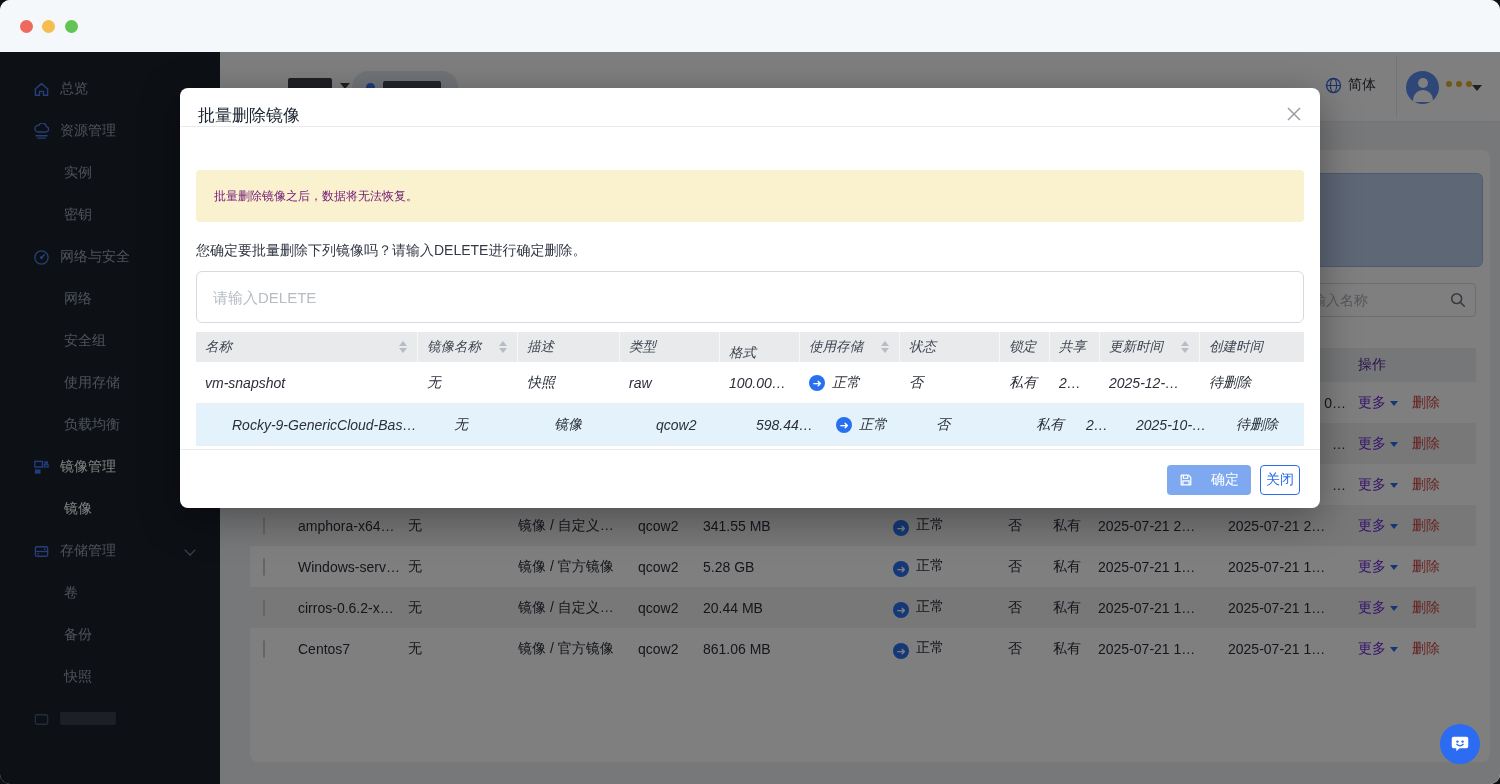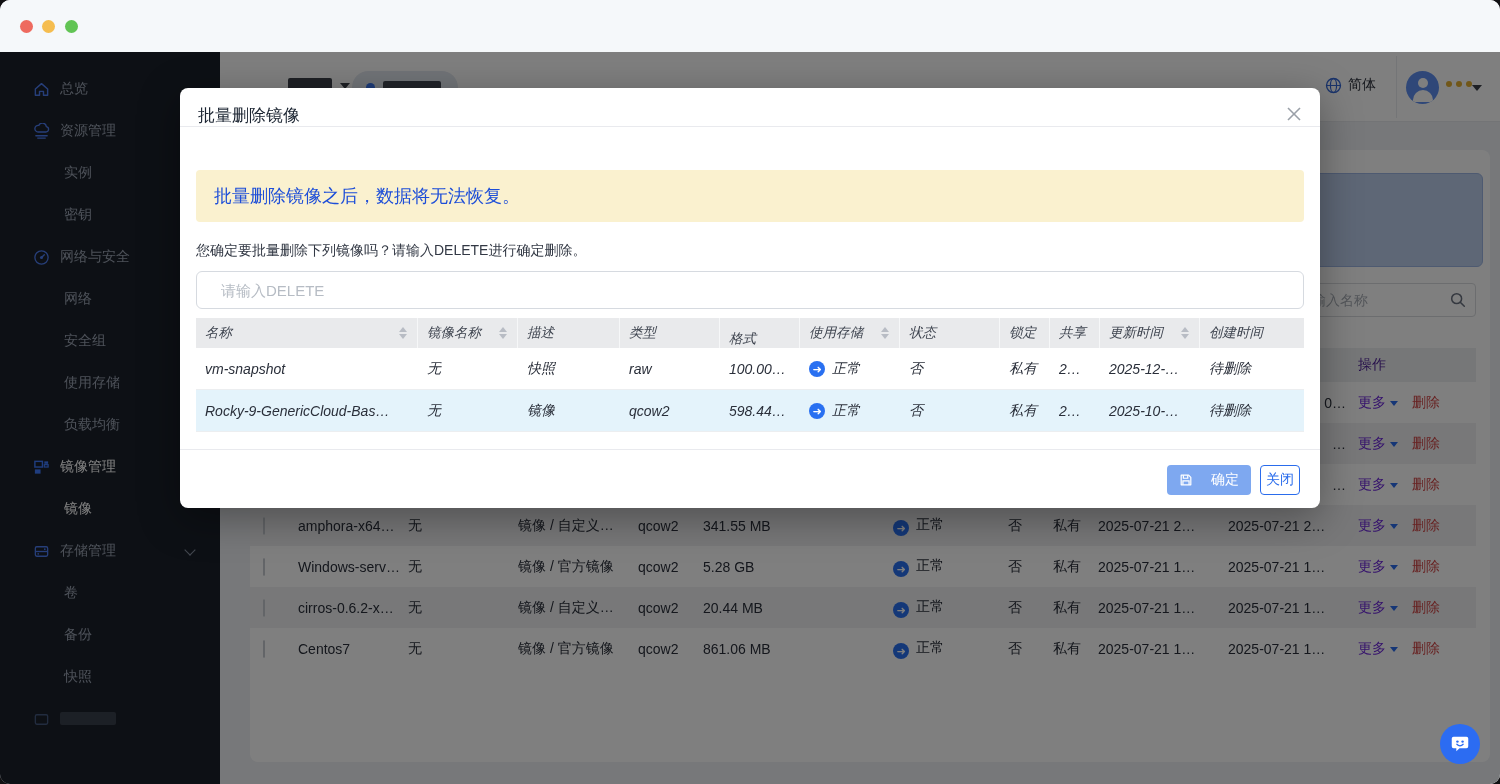--- a/index.html
+++ b/index.html
@@ -65,23 +65,23 @@
 
   
   .overlay { position:absolute; left:0; top:0; width:1500px; height:732px; background:rgba(0,0,0,0.5); z-index:10; }
 
   
   .modal { position:absolute; left:180px; top:36px; width:1140px; height:420px; background:#ffffff; border-radius:8px; z-index:20; box-shadow:0 10px 40px rgba(0,0,0,0.35); }
   .m-header { position:relative; height:39px; border-bottom:1px solid #e9eaee; }
   .m-title { position:absolute; left:18px; top:16px; font-size:17px; font-weight:500; color:#1b2431; }
   .m-close { position:absolute; right:14px; top:14px; width:24px; height:24px; cursor:pointer; display:flex; align-items:center; justify-content:center; }
   .m-body { position:absolute; left:16px; top:54px; width:1108px; }
-  .m-warning { margin-top:28px; height:52px; background:#faf1cf; border-radius:4px; display:flex; align-items:center; padding-left:18px; font-size:18px; color:#1d4ed8; }
+  .m-warning { margin-top:28px; height:52px; background:#faf1cf; border-radius:4px; display:flex; align-items:center; padding-left:18px; font-size:12px; color:#701a75; }
   .m-prompt { margin-top:20px; font-size:14px; color:#323844; }
-  .m-input { margin-top:11px; width:1108px; height:38px; border:1px solid #d6dae0; border-radius:6px; padding:0 24px; font-size:15px; color:#2a2f3a; outline:none; font-family:inherit; }
+  .m-input { margin-top:11px; width:1108px; height:52px; border:1px solid #d6dae0; border-radius:6px; padding:0 16px; font-size:15px; color:#2a2f3a; outline:none; font-family:inherit; }
   .m-input::placeholder { color:#b6bcc4; }
   .m-table { margin-top:9px; width:1108px; font-size:14px; color:#2a2f3a; }
   .mt-row { display:flex;font-style:italic; }
   .mt-head { background:#e9eaec; height:30px; }
   .mt-cell { flex:0 0 auto; display:flex; align-items:center; padding-left:9px; white-space:nowrap; overflow:hidden; }
   .mt-head .mt-cell { color:#3f4550; border-right:1px solid #f6f7f8; font-size:13.5px; justify-content:space-between; padding-right:10px; cursor:pointer; }
   .mt-head .mt-cell:last-child { border-right:none; }
   .mt-body-row { height:42px; border-bottom:1px solid #eceef0; }
   .mt-body-row.hl { background:#e4f3fb; }
   .sorter { display:flex; flex-direction:column; gap:2px; }
@@ -450,21 +450,21 @@
                 <div class="mt-cell" style="width: 100px;">raw</div>
                 <div class="mt-cell" style="width: 80px;">100.00…</div>
                 <div class="mt-cell" style="width: 100px;"><span class="status-ico">➜</span>正常</div>
                 <div class="mt-cell" style="width: 100px;">否</div>
                 <div class="mt-cell" style="width: 50px;">私有</div>
                 <div class="mt-cell" style="width: 50px;">2…</div>
                 <div class="mt-cell" style="width: 100px;">2025-12-…</div>
                 <div class="mt-cell" style="width: 104px;">待删除</div>
               </div>
               <div class="mt-row mt-body-row hl">
-                <div class="mt-cell" style="width: 222px;">Rocky-9-GenericCloud-Bas…</div>
+                <div class="mt-cell" style="width: 222px; margin-left: 27px;">Rocky-9-GenericCloud-Bas…</div>
                 <div class="mt-cell" style="width: 100px;">无</div>
                 <div class="mt-cell" style="width: 102px;">镜像</div>
                 <div class="mt-cell" style="width: 100px;">qcow2</div>
                 <div class="mt-cell" style="width: 80px;">598.44…</div>
                 <div class="mt-cell" style="width: 100px;"><span class="status-ico">➜</span>正常</div>
                 <div class="mt-cell" style="width: 100px;">否</div>
                 <div class="mt-cell" style="width: 50px;">私有</div>
                 <div class="mt-cell" style="width: 50px;">2…</div>
                 <div class="mt-cell" style="width: 100px;">2025-10-…</div>
                 <div class="mt-cell" style="width: 104px;">待删除</div>

